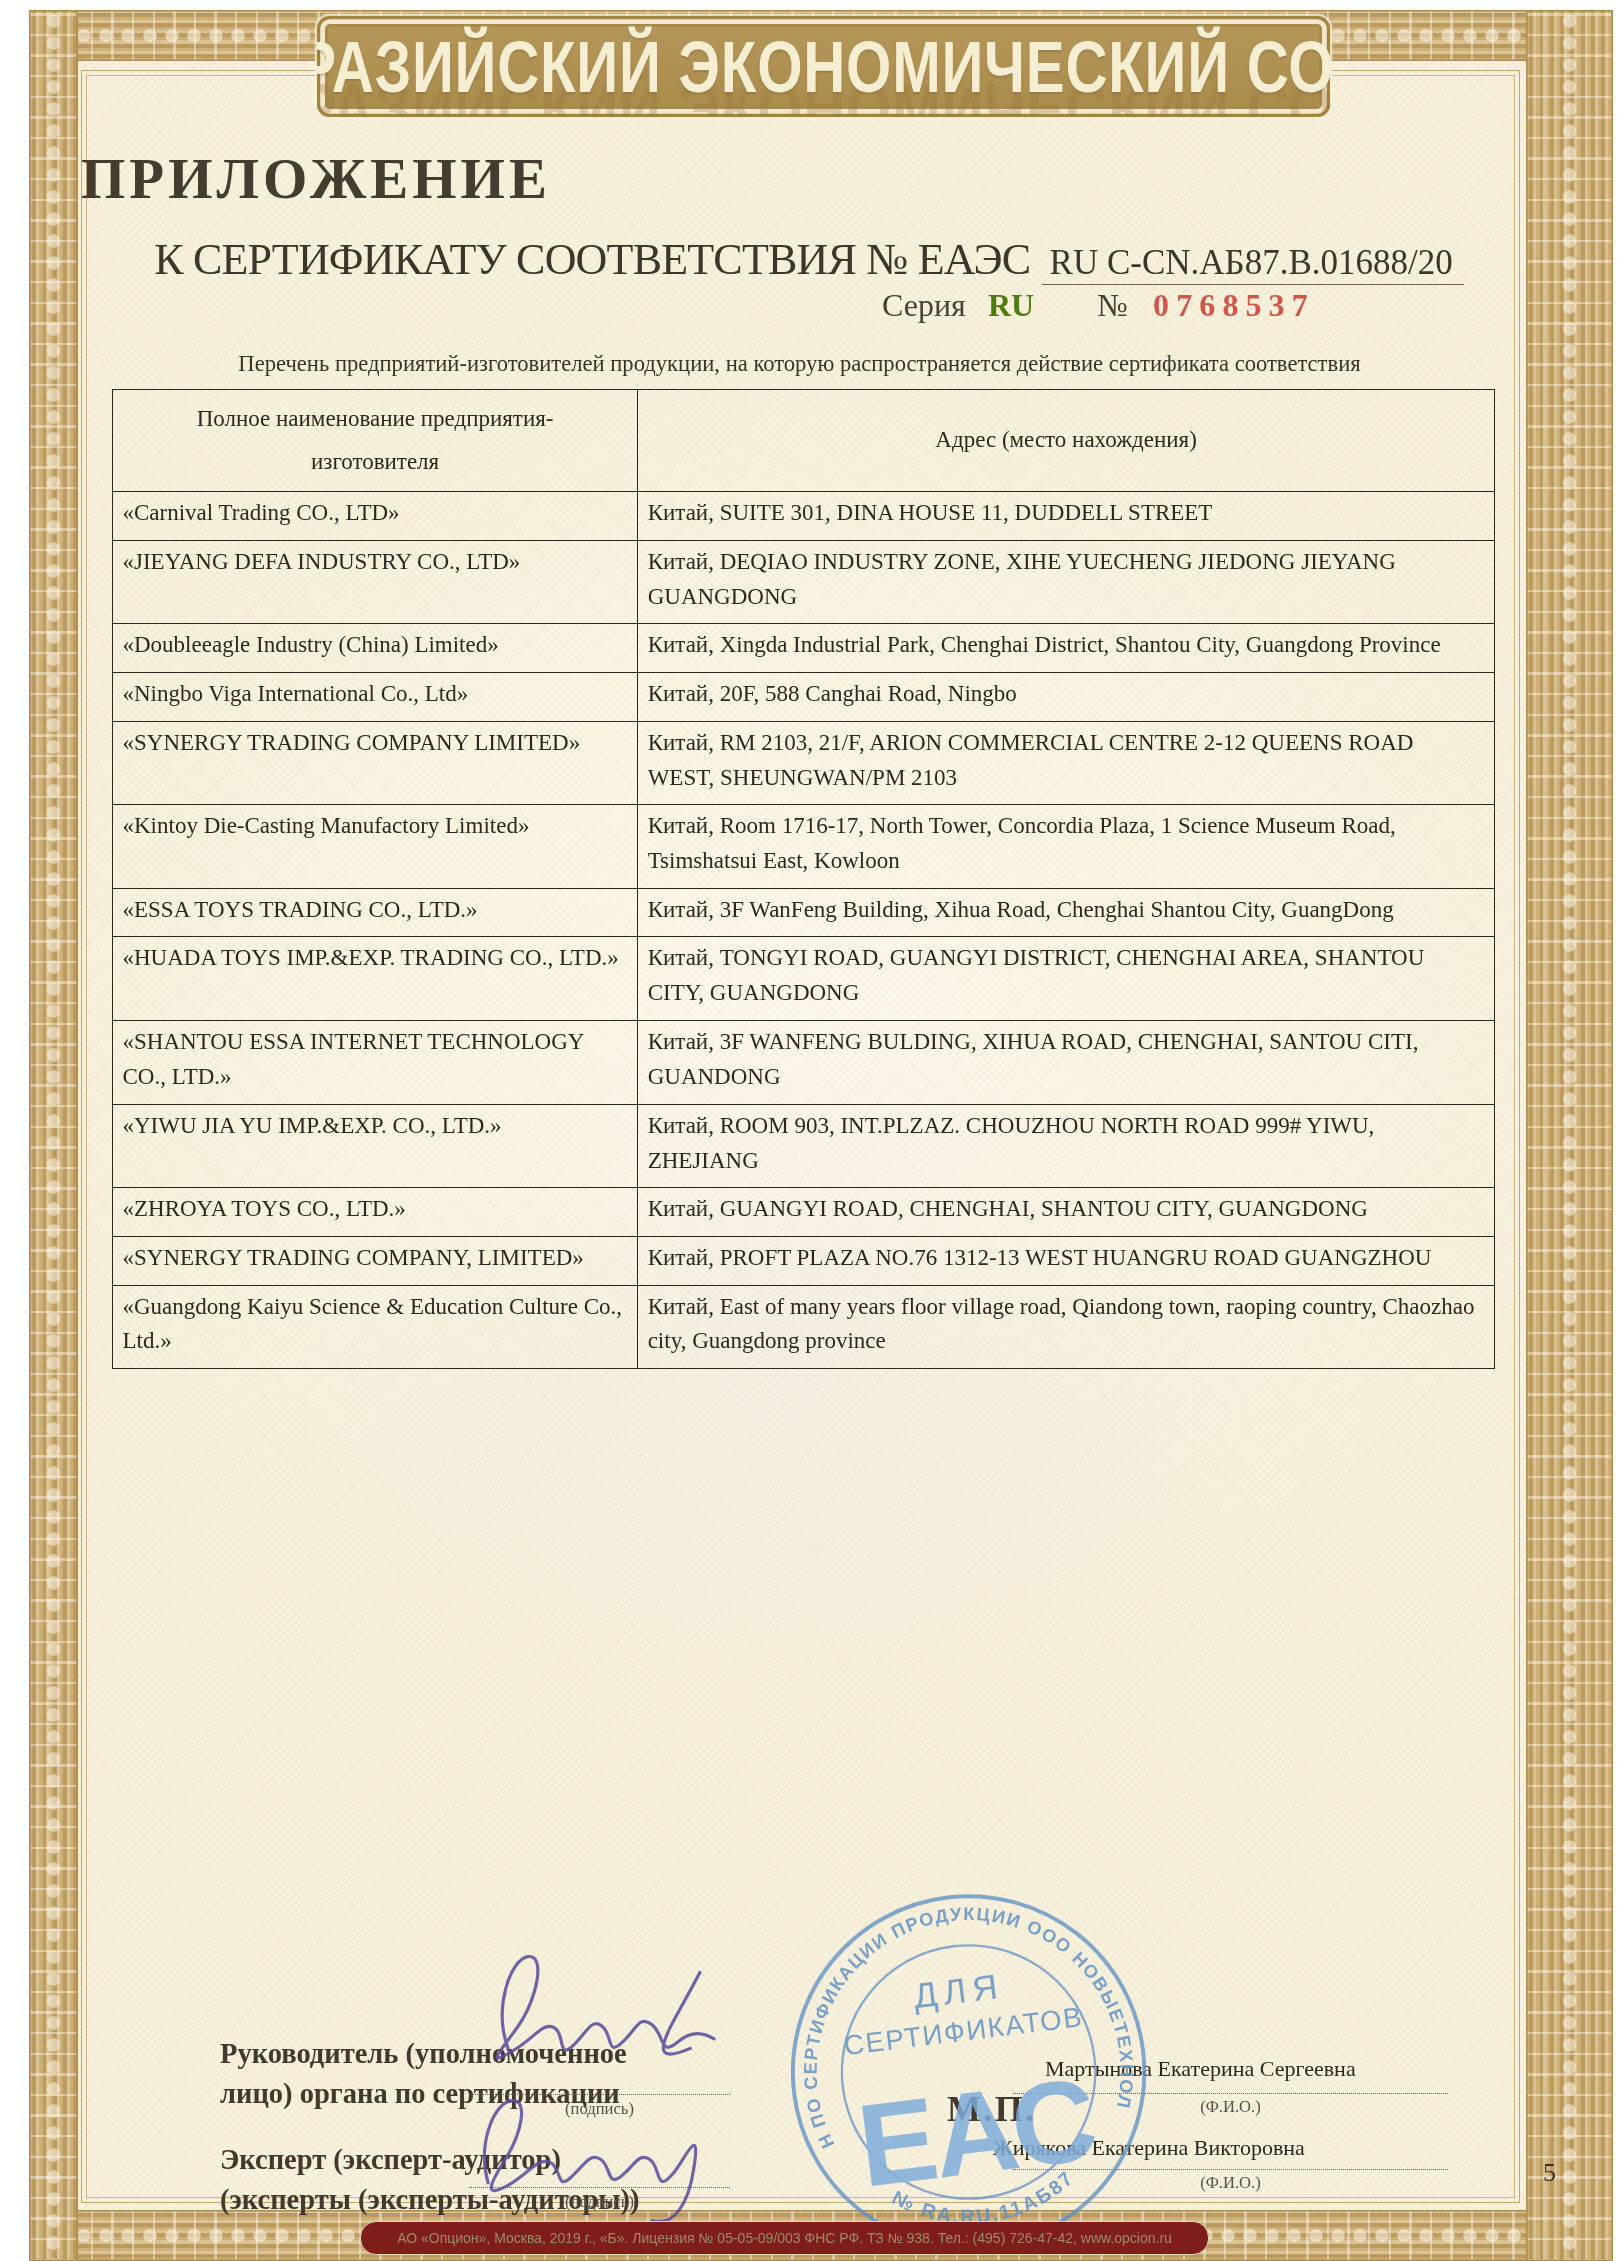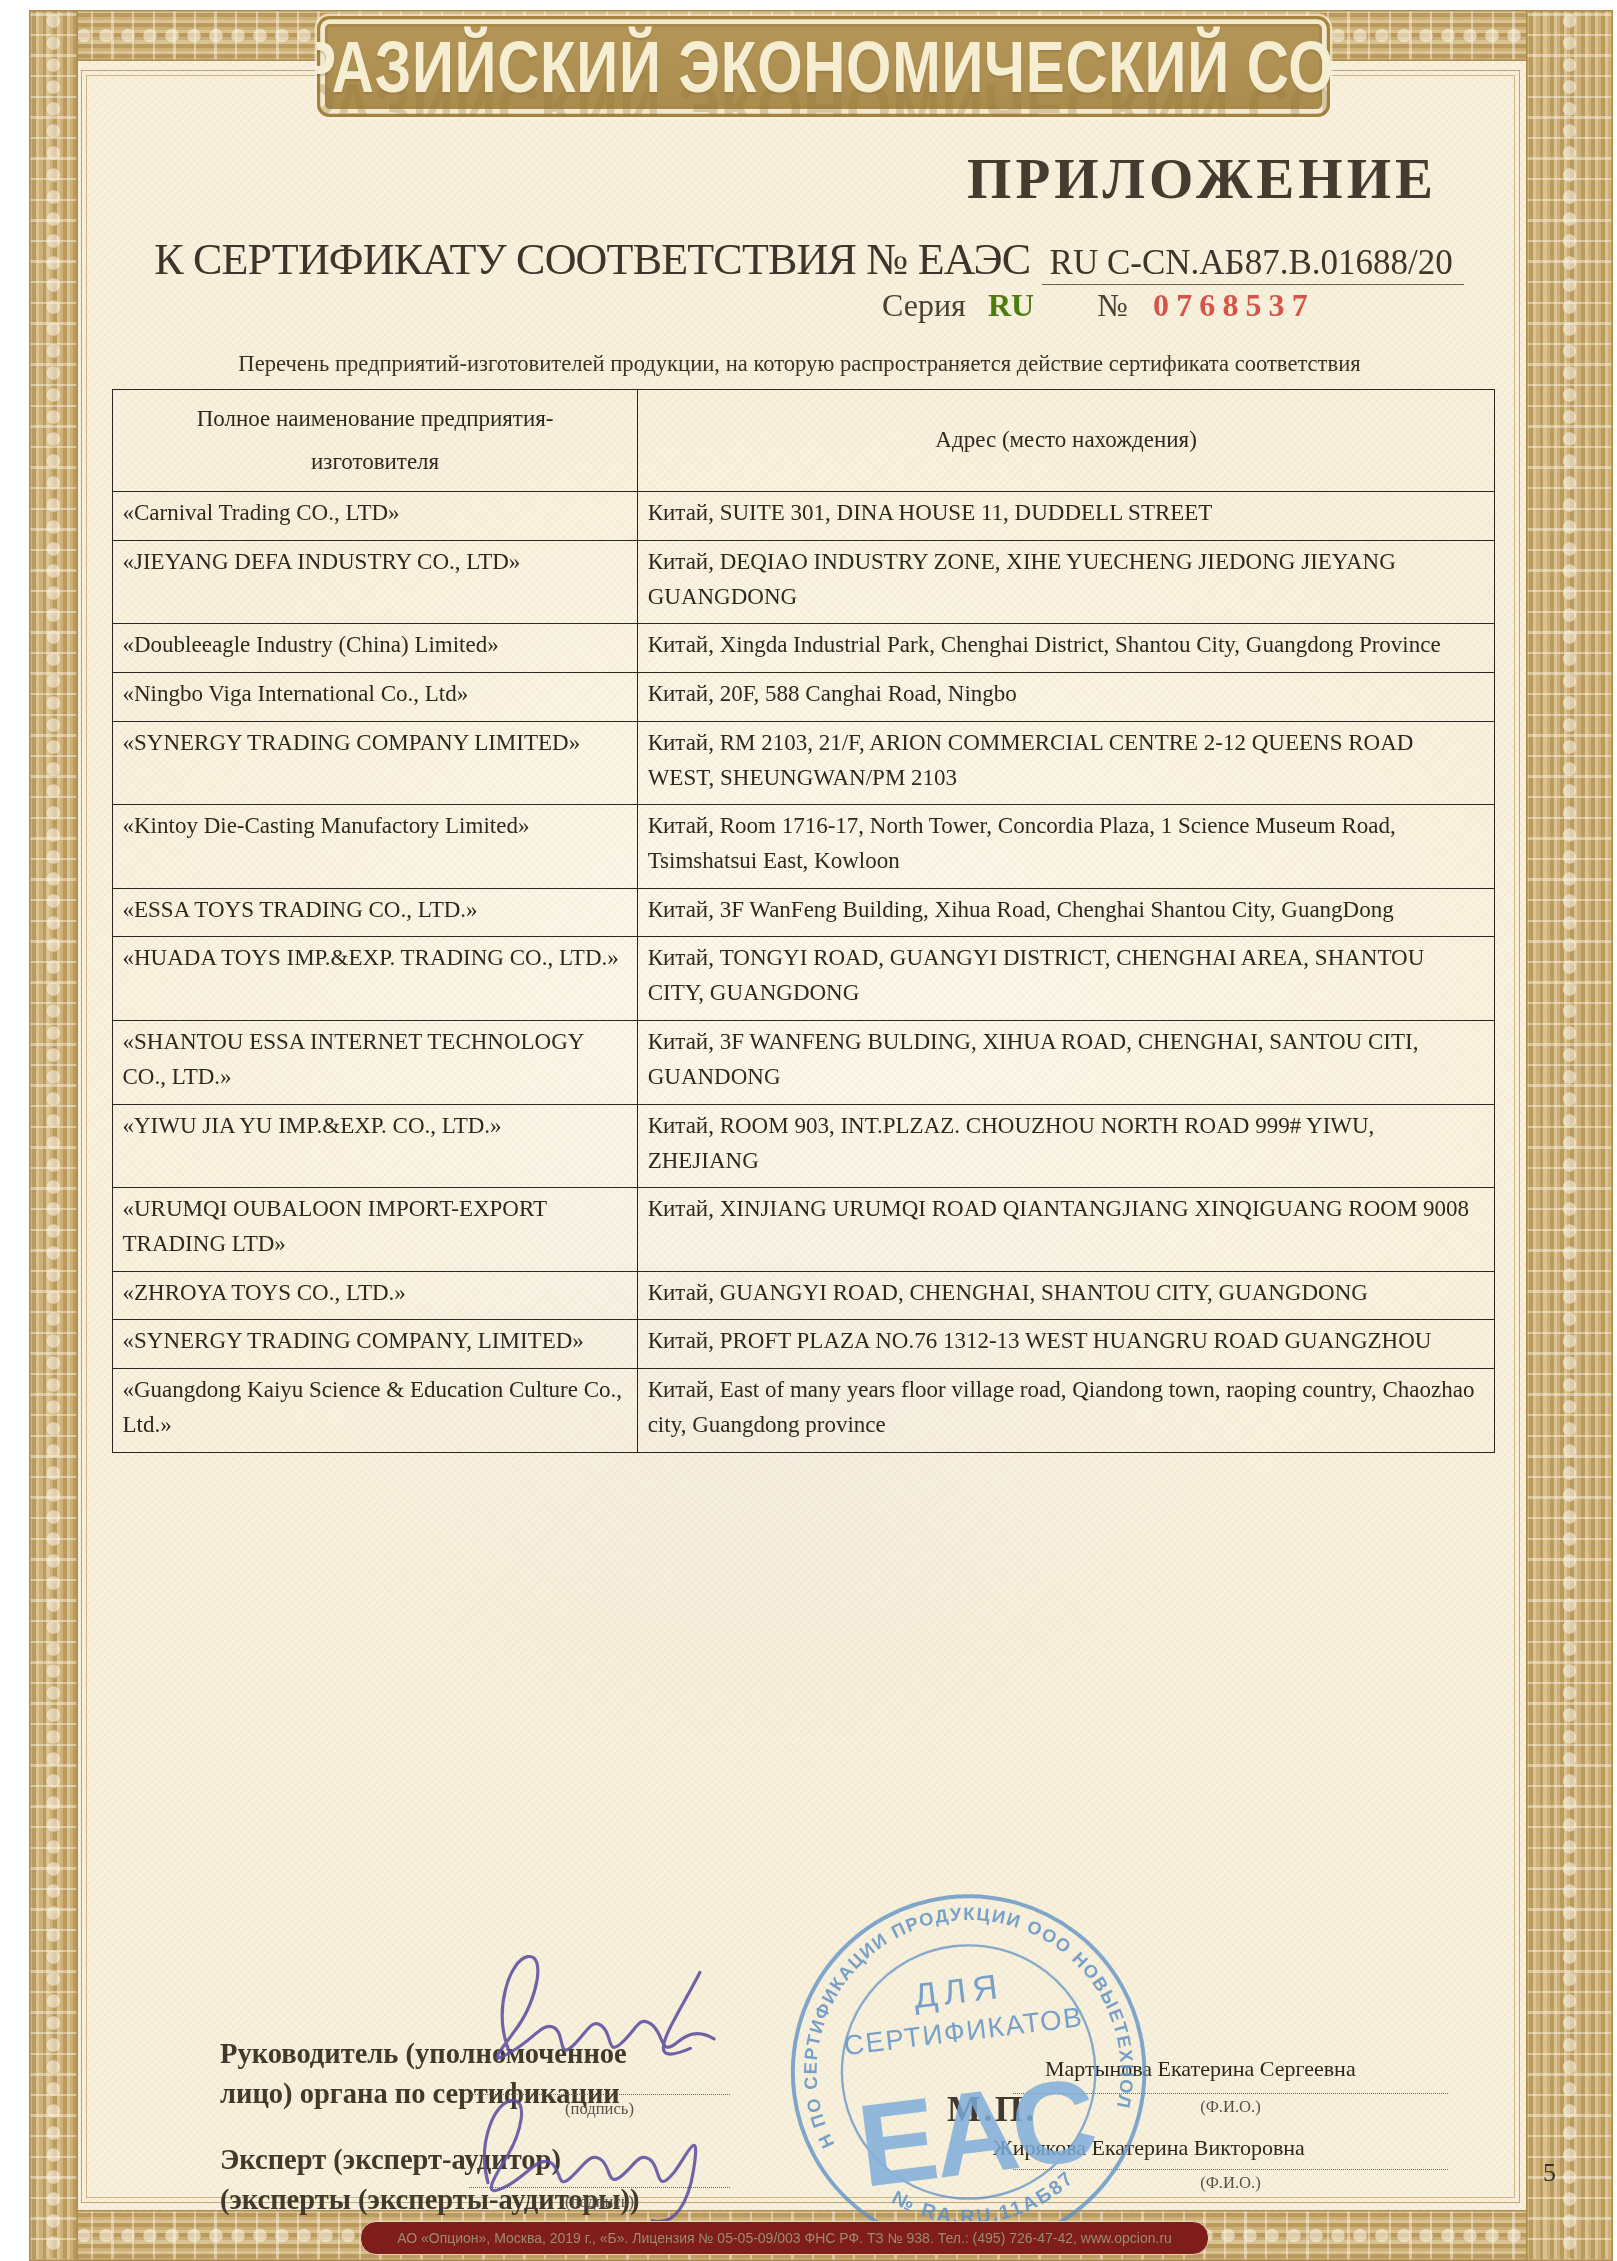--- a/index.html
+++ b/index.html
@@ -40,21 +40,21 @@
 
   
   .banner{position:absolute;left:317px;top:16px;width:1013px;height:101px;
       background:linear-gradient(#b5975a,#a98b4c);border-radius:12.7px;
       box-shadow:inset 0 0 0 3.2px #a4843f, inset 0 0 0 8px rgba(246,238,214,.95), inset 0 0 0 11px #a88a4c, 0 0 0 2.4px rgba(248,241,221,.7);
       display:flex;align-items:center;justify-content:center;overflow:hidden;}
   .banner-text{font-family:"Liberation Sans",sans-serif;font-weight:bold;font-size:62px;
       color:#f6eed2;letter-spacing:0.8px;white-space:nowrap;transform:scale(.94,1.18);
       text-shadow:0 36px 0 rgba(150,120,60,.30), 0 1.6px 1.6px rgba(120,95,40,.35);}
 
-  .doc-title{position:absolute;left:81px;top:146px;width:1356px;text-align:right;
+  .doc-title{position:absolute;left:81px;top:146px;width:1356px;text-align:left;
       font-size:57px;font-weight:bold;letter-spacing:4px;color:#453c30;}
 
   .cert-line{position:absolute;left:0;top:234px;width:1618px;text-align:center;white-space:nowrap;}
   .cert-line .lbl{font-size:44px;font-weight:normal;letter-spacing:-0.8px;color:#3d342a;}
   .cert-line .num{font-size:35px;color:#3d342a;border-bottom:1.6px solid rgba(70,58,44,.8);
       padding:0 11px 1.6px 8px;margin-left:8px;}
 
   .series-line{position:absolute;left:882px;top:287px;white-space:nowrap;font-size:32px;color:#4a4136;}
   .series-line .ru{color:#4d7c0f;font-weight:bold;margin:0 55px 0 14.2px;}
   .series-line .no{margin-right:17.4px;}
@@ -192,24 +192,20 @@
     <tr>
       <td class="c-name">«SHANTOU ESSA INTERNET TECHNOLOGY CO., LTD.»</td>
       <td class="c-addr">Китай, 3F WANFENG BULDING, XIHUA ROAD, CHENGHAI, SANTOU CITI, GUANDONG</td>
     </tr>
 
     <tr>
       <td class="c-name">«YIWU JIA YU IMP.&amp;EXP. CO., LTD.»</td>
       <td class="c-addr">Китай, ROOM 903, INT.PLZAZ. CHOUZHOU NORTH ROAD 999# YIWU, ZHEJIANG</td>
     </tr>
 
-    <tr>
-      <td class="c-name">«URUMQI OUBALOON IMPORT-EXPORT TRADING LTD»</td>
-      <td class="c-addr">Китай, XINJIANG URUMQI ROAD QIANTANGJIANG XINQIGUANG ROOM 9008</td>
-    </tr>
 
     <tr>
       <td class="c-name">«ZHROYA TOYS CO., LTD.»</td>
       <td class="c-addr">Китай, GUANGYI ROAD, CHENGHAI, SHANTOU CITY, GUANGDONG</td>
     </tr>
 
     <tr>
       <td class="c-name">«SYNERGY TRADING COMPANY, LIMITED»</td>
       <td class="c-addr">Китай, PROFT PLAZA NO.76 1312-13 WEST HUANGRU ROAD GUANGZHOU</td>
     </tr>

